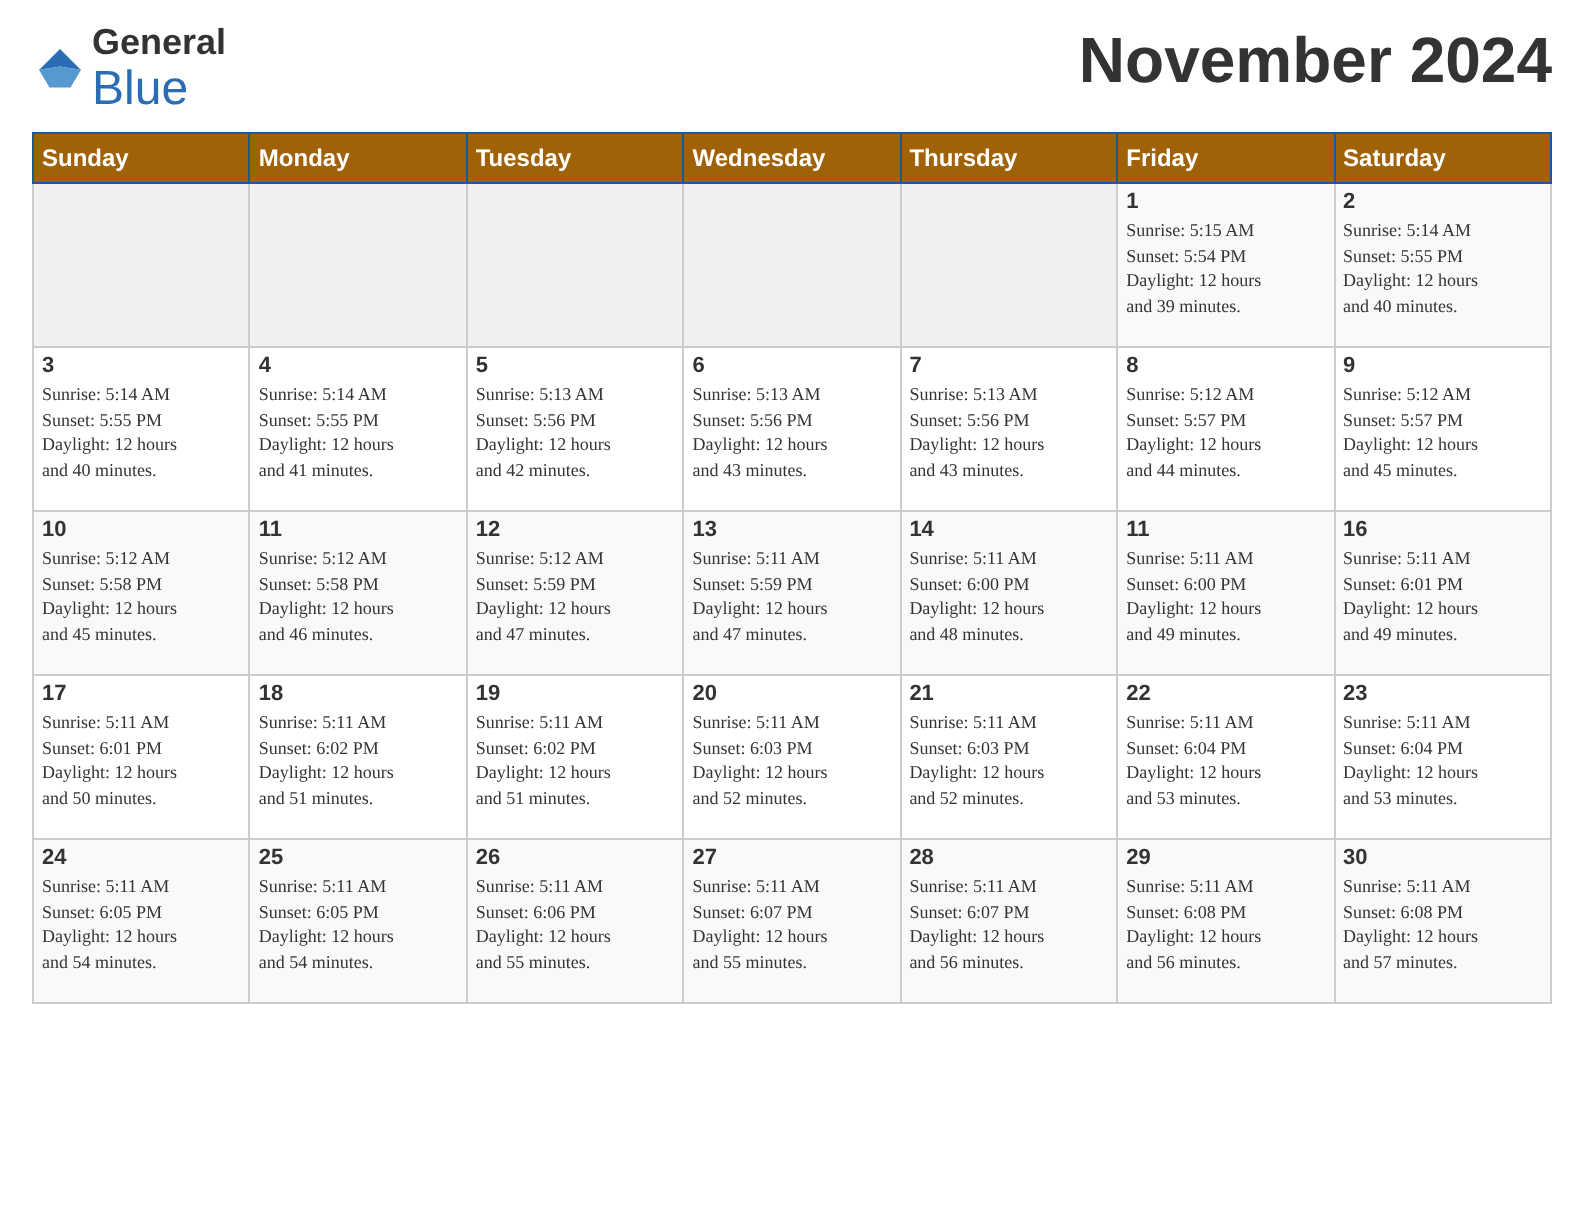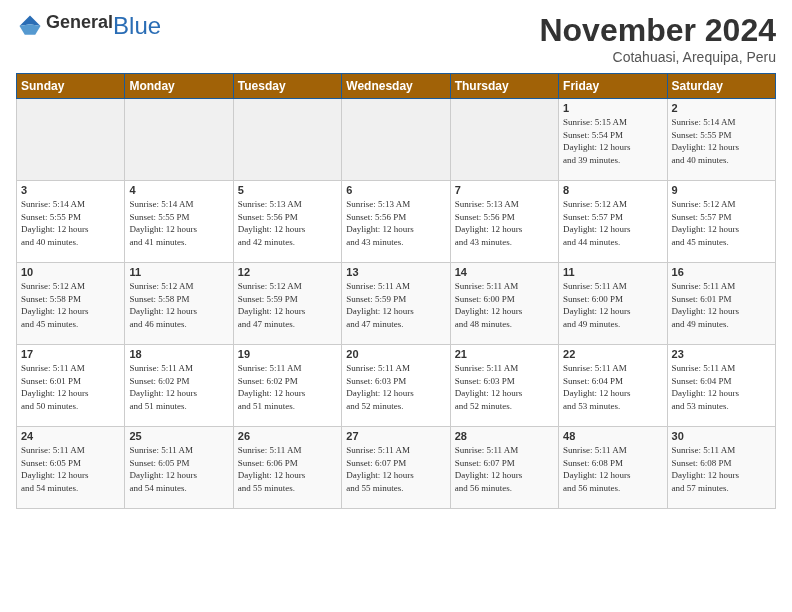--- a/index.html
+++ b/index.html
@@ -21,21 +21,21 @@
       justify-content: space-between;
       align-items: flex-start;
       margin-bottom: 8px;
     }
     .logo {
       display: flex;
       align-items: center;
     }
     .logo-text {
       display: flex;
-      flex-direction: row;
+      flex-direction: column;
       line-height: 1.1;
     }
     .logo-general {
       font-size: 18px;
       font-weight: bold;
       color: #333;
     }
     .logo-blue {
       font-size: 24px;
       font-weight: normal;
@@ -114,21 +114,20 @@
         <polygon points="16,4 28,16 16,14 4,16" fill="#2a6db5"></polygon>
         <polygon points="16,14 28,16 22,26 10,26 4,16" fill="#5599d0"></polygon>
       </svg>
       <div class="logo-text">
         <span class="logo-general">General</span>
         <span class="logo-blue">Blue</span>
       </div>
     </div>
     <div class="title-area">
       <div class="month-title">November 2024</div>
-      <div class="subtitle">Cotahuasi, Arequipa, Peru</div>
     </div>
   </div>
 
   <table class="calendar">
     <thead>
       <tr>
       <th>Sunday</th>
           <th>Monday</th>
           <th>Tuesday</th>
           <th>Wednesday</th>
@@ -342,21 +341,21 @@
 and 55 minutes.</div>
           </td>
           <td>
             <span class="day-number">28</span>
             <div class="day-info" style="white-space: pre-line;">Sunrise: 5:11 AM
 Sunset: 6:07 PM
 Daylight: 12 hours
 and 56 minutes.</div>
           </td>
           <td>
-            <span class="day-number">48</span>
+            <span class="day-number">29</span>
             <div class="day-info" style="white-space: pre-line;">Sunrise: 5:11 AM
 Sunset: 6:08 PM
 Daylight: 12 hours
 and 56 minutes.</div>
           </td>
           <td>
             <span class="day-number">30</span>
             <div class="day-info" style="white-space: pre-line;">Sunrise: 5:11 AM
 Sunset: 6:08 PM
 Daylight: 12 hours

